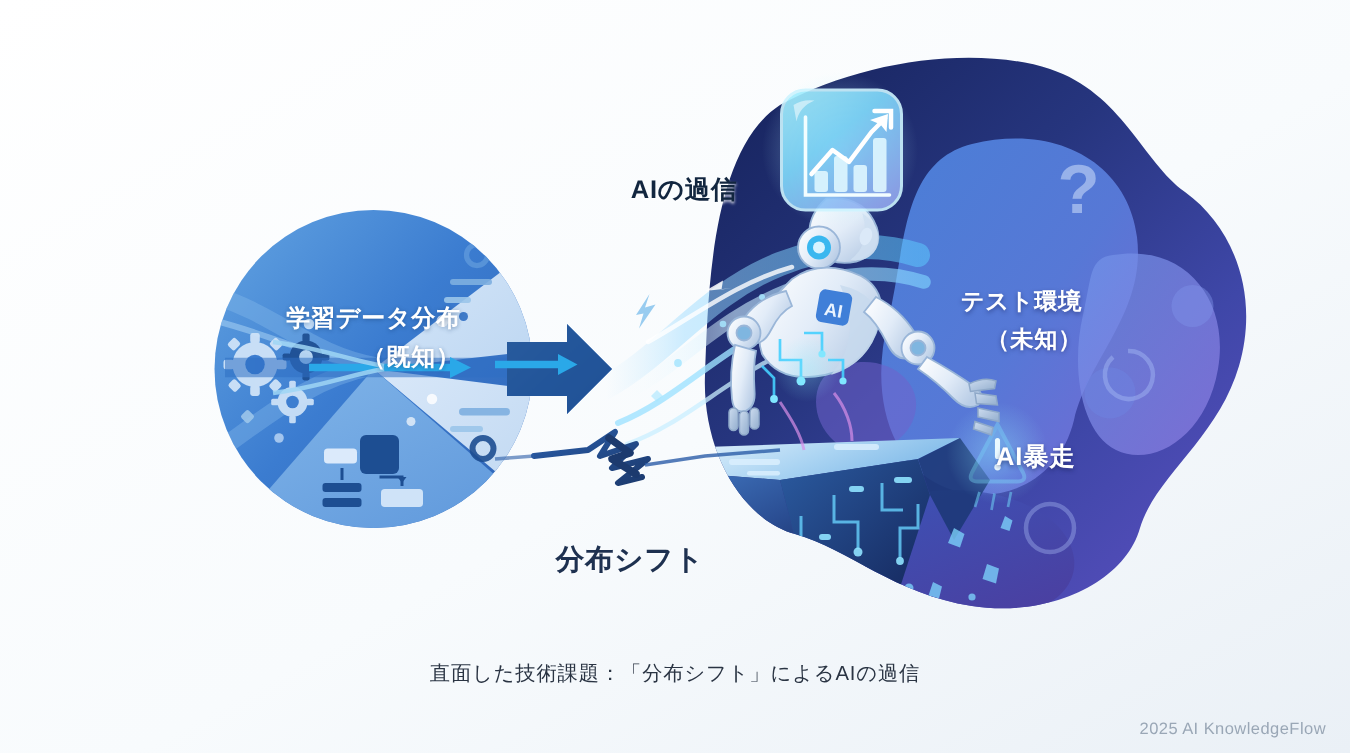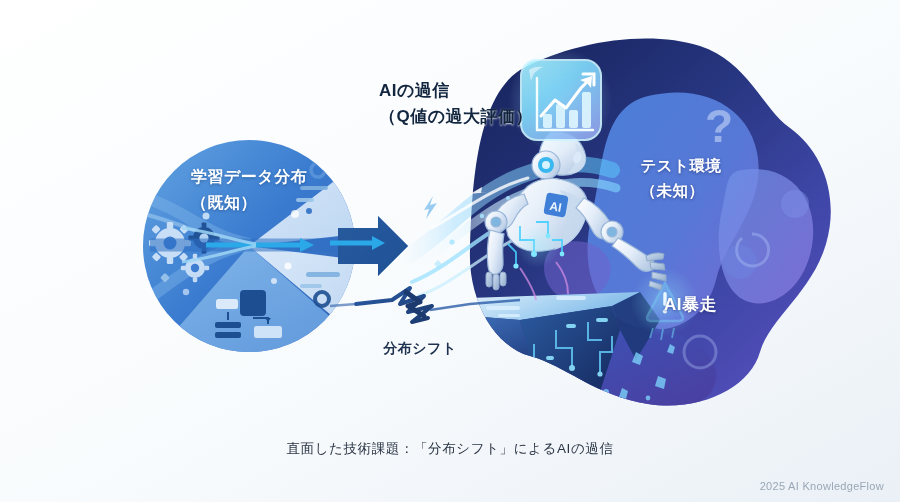--- a/index.html
+++ b/index.html
@@ -10,40 +10,40 @@
   }
   #stage{
     position:relative;width:900px;height:502px;overflow:hidden;
     background:
       radial-gradient(120% 120% at 12% 6%, #ffffff 0%, #fdfefe 30%, #f6f9fb 60%, #eef3f7 100%);
   }
   svg.full{position:absolute;left:0;top:0;width:900px;height:502px;display:block;}
 
   
   .lbl{position:absolute;white-space:nowrap;font-weight:700;letter-spacing:.5px;}
-  .lbl.center{transform:translateX(-50%);text-align:left;}
+  .lbl.center{transform:translateX(-50%);text-align:right;margin-top:36px;}
 
   #label-overconfidence{
     left:456px;top:78px;font-size:17px;line-height:26px;color:#12263f;
     text-shadow:0 1px 2px rgba(255,255,255,.85);
   }
   #label-train{
     left:249px;top:164px;font-size:16px;line-height:26px;color:#ffffff;
     text-shadow:0 1px 3px rgba(16,54,102,.45);
   }
   #label-test{
     left:681px;top:153px;font-size:15.5px;line-height:25px;color:#ffffff;
     text-shadow:0 1px 3px rgba(22,32,90,.5);
   }
   #label-runaway{
     left:664px;top:293px;font-size:17px;color:#ffffff;
     text-shadow:0 1px 3px rgba(22,32,90,.55);
   }
   #label-shift{
-    left:420px;top:340px;font-size:14px;color:#1e3150;
+    left:420px;top:324px;font-size:19px;color:#1e3150;
     text-shadow:0 1px 2px rgba(255,255,255,.9);
   }
   #caption{
     position:absolute;left:450px;top:440px;transform:translateX(-50%);
     font-size:13.5px;color:#2a3443;letter-spacing:.6px;white-space:nowrap;
     font-weight:400;
     text-align:center;
   }
   #watermark{
     position:absolute;right:16px;bottom:10px;
@@ -463,21 +463,20 @@
       <path d="M356 304 L392 300 L410 288 L400 304 L424 296 L408 312 L432 306 L412 322 L428 318" fill="none" stroke="url(#crackG)" stroke-width="4" stroke-linejoin="round" stroke-linecap="round"></path>
       <path d="M406 292 L420 302 L408 306 L424 316" fill="none" stroke="#1c3a6e" stroke-width="5" stroke-linejoin="round" stroke-linecap="round"></path>
       <path d="M430 310 L470 304 L520 300" fill="none" stroke="#2a5da8" stroke-width="2.4" opacity=".8"></path>
       <path d="M356 304 L330 306" stroke="#2a5da8" stroke-width="2.4" opacity=".6"></path>
     </g>
 
   </svg>
 
   <div class="lbl center" id="label-overconfidence">
     <div>AIの過信</div>
-    <div>（Q値の過大評価）</div>
   </div>
 
   <div class="lbl center" id="label-test">
     <div>テスト環境</div>
     <div>（未知）</div>
   </div>
 
   <div class="lbl center" id="label-train">
     <div>学習データ分布</div>
     <div>（既知）</div>

